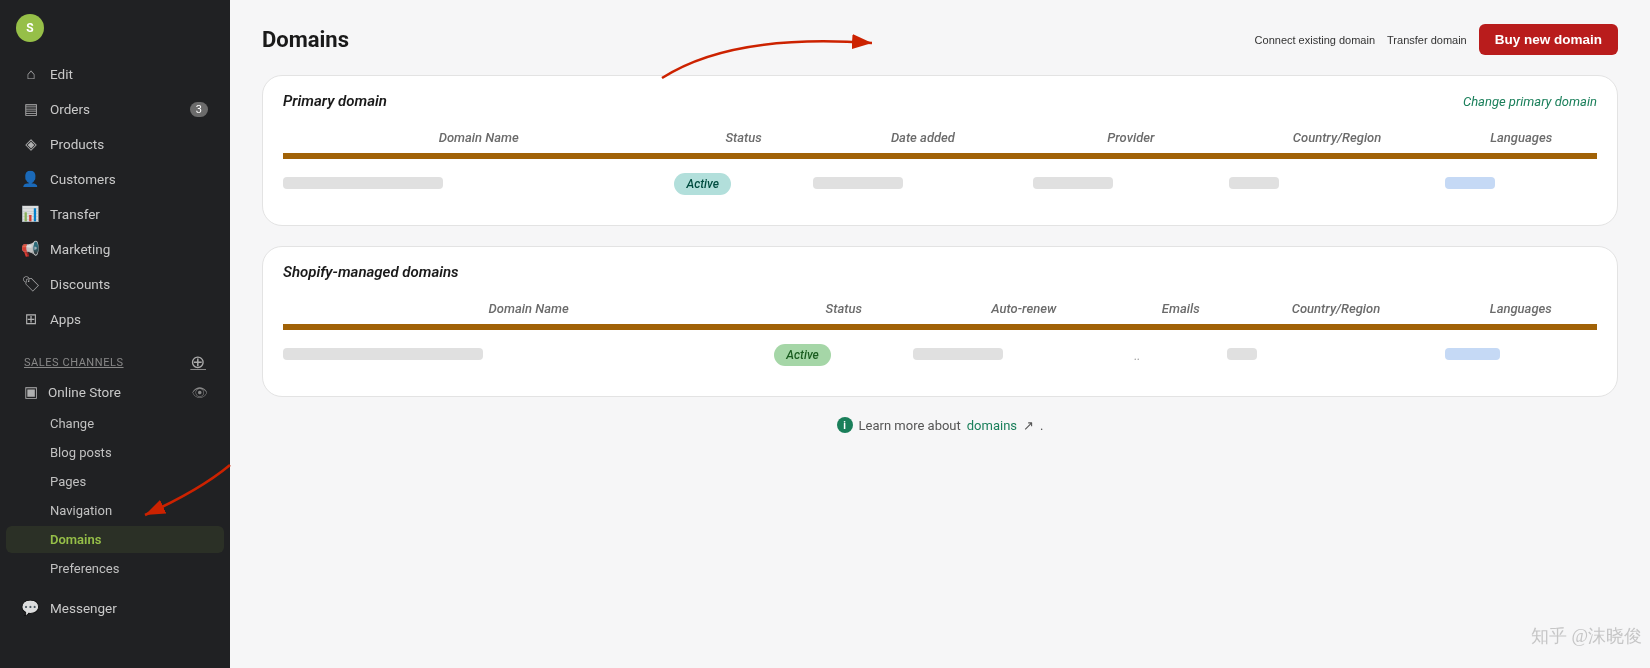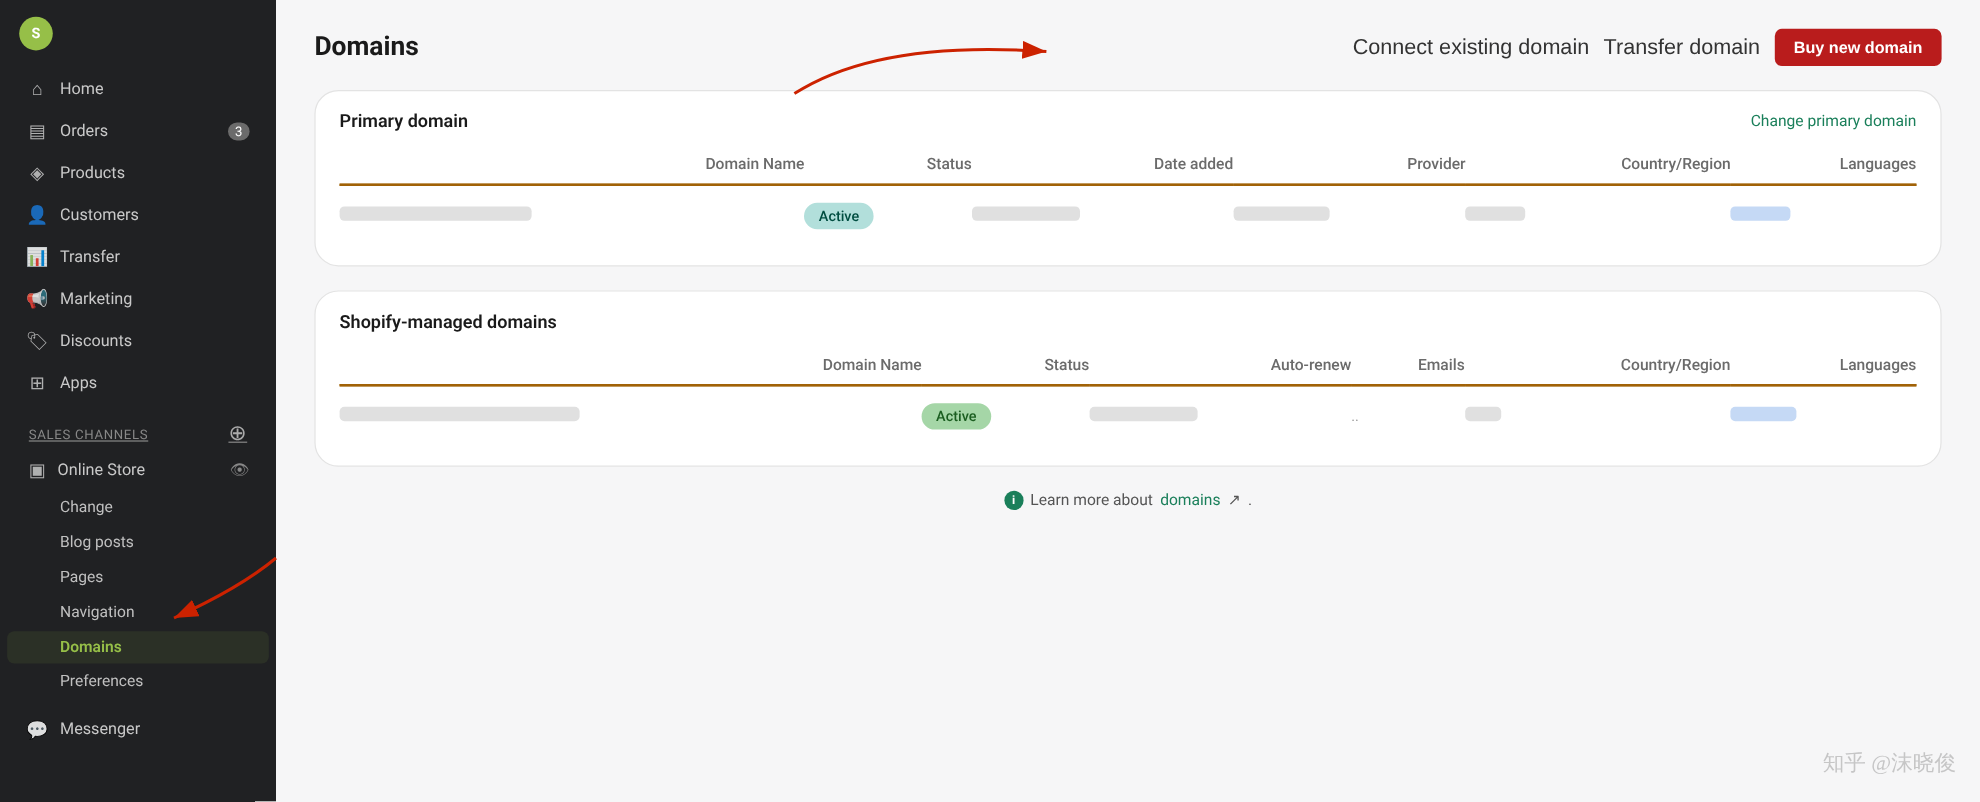--- a/index.html
+++ b/index.html
@@ -84,57 +84,58 @@
     
     .main { flex: 1; overflow-y: auto; padding: 24px 32px; background: #f6f6f7; }
 
     
     .page-header {
       display: flex; align-items: center; justify-content: space-between;
       margin-bottom: 20px;
     }
     .page-title { font-size: 22px; font-weight: 700; color: #1a1a1a; }
     .header-actions { display: flex; align-items: center; gap: 12px; }
-    .btn-link { background: none; border: none; cursor: pointer; color: #333; font-size: 18px; text-decoration: none; text-align: right; }
+    .btn-link { background: none; border: none; cursor: pointer; color: #333; font-size: 11px; text-decoration: none; text-align: right; }
     .btn-primary {
       background: #b91c1c;
       color: white;
       border: none;
       padding: 8px 16px;
       border-radius: 6px;
       font-size: 13.5px;
       font-weight: 600;
       cursor: pointer;
     }
 
     
     .card {
       background: white;
       border-radius: 20px;
       border: 1px solid #e3e3e3;
       margin-bottom: 20px;
       overflow: hidden;
+      font-style: italic;
     }
     .card-header {
       display: flex; align-items: center; justify-content: space-between;
       padding: 16px 20px 12px;
     }
     .card-title { font-size: 15px; font-weight: 600; color: #1a1a1a; }
     .card-link { color: #1a7f5a; font-size: 13px; text-decoration: none; cursor: pointer; }
 
     
     .table-wrap { padding: 0 20px 16px; }
     .domain-table { width: 100%; border-collapse: collapse; }
     .domain-table th {
-      text-align: right;
+      text-align: center;
       font-size: 13px;
       color: #6b6b6b;
       font-weight: 500;
       padding: 8px 0;
-      border-bottom: 2px solid #a16207;
+      border-bottom: 6px solid #a16207;
     }
     .domain-table td { padding: 14px 0; vertical-align: middle; }
     .domain-table tr:not(:last-child) td { border-bottom: 1px solid #f0f0f0; }
 
     .blur-block {
       display: inline-block;
       height: 12px;
       border-radius: 4px;
       background: #e0e0e0;
     }
@@ -173,41 +174,41 @@
       color: white;
       font-size: 10px;
       display: inline-flex; align-items: center; justify-content: center;
       font-weight: bold;
     }
 
     
     .watermark {
       position: fixed;
       bottom: 20px;
-      right: 20px;
+      right: 8px;
       font-size: 18px;
       color: rgba(150,150,150,0.5);
       font-family: serif;
       pointer-events: none;
     }
 
     .dots-text { color: #999; font-size: 12px; }
   </style>
 </head>
 <body>
 
 <div class="sidebar">
   <div class="sidebar-logo">
     <div class="logo-circle">S</div>
   </div>
 
   <div class="sidebar-nav">
     <div class="nav-item">
       <span class="nav-icon">⌂</span>
-      <span>Home</span>
+      <span>Edit</span>
     </div>
     <div class="nav-item">
       <span class="nav-icon">▤</span>
       <span>Orders</span>
       <span class="badge">3</span>
     </div>
     <div class="nav-item">
       <span class="nav-icon">◈</span>
       <span>Products</span>
     </div>

